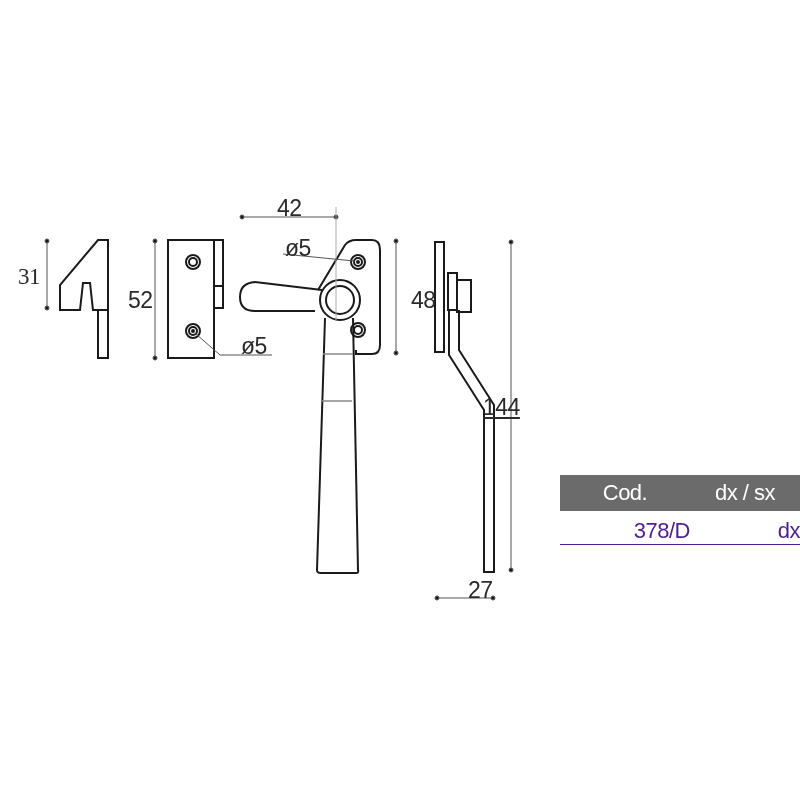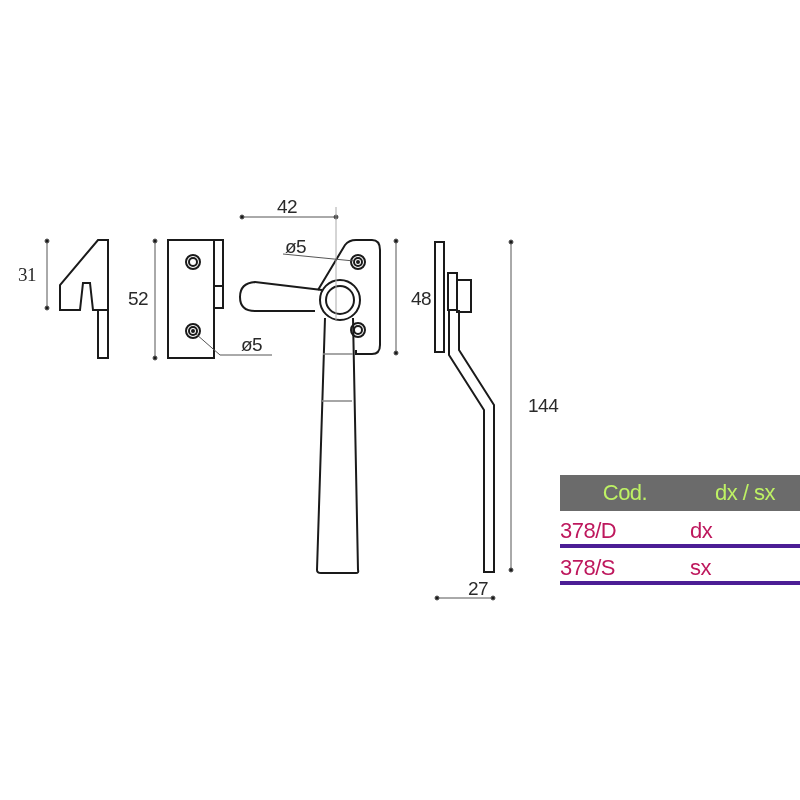--- a/index.html
+++ b/index.html
@@ -1,25 +1,25 @@
 <!DOCTYPE html>
 <html><head>
   <meta charset="utf-8">
   <style>
     html, body { margin: 0; padding: 0; background: #ffffff; }
     body { width: 800px; height: 800px; position: relative; overflow: hidden;
            font-family: "Liberation Sans", "DejaVu Sans", sans-serif; }
     #drawing { position: absolute; left: 0; top: 0; width: 800px; height: 800px; }
-    .dim-label { position: absolute; font-size: 19px; color: #2a2a2a; font-stretch: condensed;
+    .dim-label { position: absolute; font-size: 23px; color: #2a2a2a; font-stretch: condensed;
                  letter-spacing: -0.5px; line-height: 1; white-space: nowrap; }
     #spec-table { position: absolute; left: 560px; top: 475px; width: 240px; border-collapse: collapse; }
-    #spec-table th { background: #6b6b6b; color: #bef264; font-weight: normal; font-size: 22px;
+    #spec-table th { background: #6b6b6b; color: #ffffff; font-weight: normal; font-size: 22px;
                      height: 36px; padding: 0; text-align: center; letter-spacing: -0.5px; }
-    #spec-table td { font-size: 22px; color: #be185d; height: 33px; padding: 0; text-align: left;
-                     border-bottom: 4px solid #4c1d95; letter-spacing: -0.5px; vertical-align: bottom; }
+    #spec-table td { font-size: 22px; color: #4c1d95; height: 33px; padding: 0; text-align: right;
+                     border-bottom: 1px solid #4c1d95; letter-spacing: -0.5px; vertical-align: bottom; }
     #spec-table td.c1 { width: 130px; }
   </style>
 </head>
 <body>
 
 <svg id="drawing" viewBox="0 0 800 800" xmlns="http://www.w3.org/2000/svg">
   <g fill="none" stroke="#1a1a1a" stroke-width="2">
 
     <g>
       <path d="M98,240 L108,240 L108,358 L98,358 L98,310 L93,310 L90,283 L83,283 L80,310 L60,310 L60,285 Z" stroke-linejoin="miter"></path>
@@ -85,33 +85,29 @@
       <line x1="220" y1="355" x2="272" y2="355"></line>
   </g>
 </svg>
 
 <span class="dim-label" style="left:18px;top:265px;font-family:Liberation Serif, serif;">31</span>
 <span class="dim-label" style="left:128px;top:289px;text-align:center;">52</span>
 <span class="dim-label" style="left:241px;top:335px;">ø5</span>
 <span class="dim-label" style="left:277px;top:197px;">42</span>
 <span class="dim-label" style="left:285px;top:237px;">ø5</span>
 <span class="dim-label" style="left:399px;top:289px;margin-left:12px;">48</span>
-<span class="dim-label" style="left:528px;top:396px;">144</span>
+<span class="dim-label" style="left:483px;top:396px;text-decoration:underline;">144</span>
 <span class="dim-label" style="left:468px;top:579px;">27</span>
 
 <table id="spec-table">
   <thead>
     <tr>
       <th>Cod.</th>
       <th>dx / sx</th>
     </tr>
   </thead>
   <tbody>
     <tr>
       <td class="c1">378/D</td>
       <td>dx</td>
     </tr>
-    <tr>
-      <td class="c1">378/S</td>
-      <td>sx</td>
-    </tr>
   </tbody>
 </table>
 
 </body></html>

